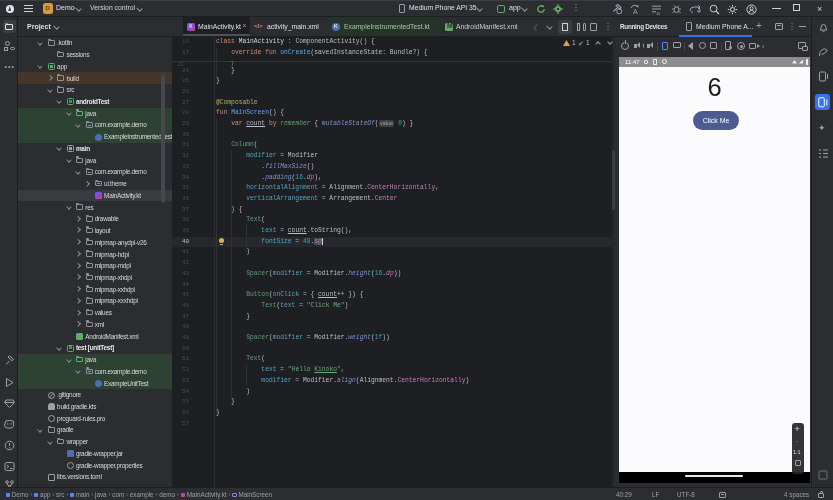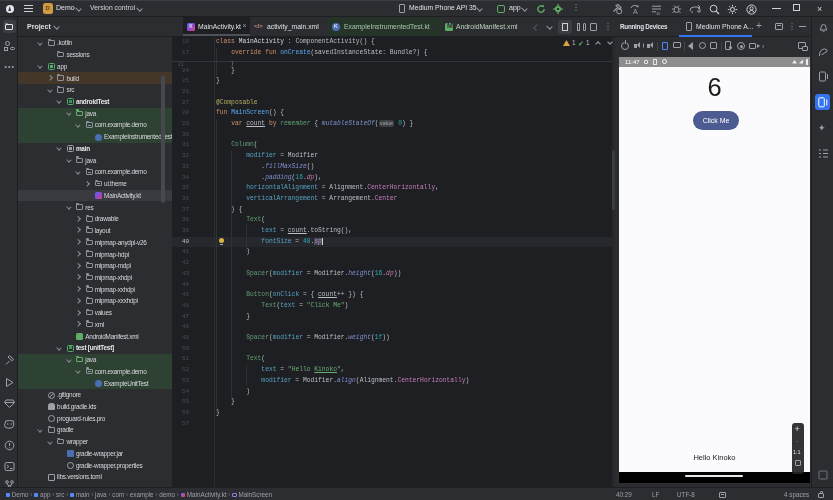--- a/index.html
+++ b/index.html
@@ -506,21 +506,20 @@
         <div class="abs" style="left:6px;top:2px;font-size:6px;color:#fff;">11:47</div>
         <div class="abs" style="left:25px;top:3px;width:4px;height:4.5px;border:1px solid #e8e8e8;border-radius:1px;"></div>
         <div class="abs" style="left:34px;top:2.5px;width:3.5px;height:5.5px;border:1px solid #e8e8e8;border-radius:0.5px;"></div>
         <div class="abs" style="left:43px;top:2.5px;width:5px;height:5px;border:1px solid #f2f2f2;border-radius:50%;"></div>
         <div class="abs" style="left:173px;top:3px;width:5px;height:4px;background:#eee;clip-path:polygon(0 100%,100% 100%,50% 15%);border-radius:1px;"></div>
         <div class="abs" style="left:180px;top:3px;width:4px;height:4px;background:#eee;clip-path:polygon(0 100%,100% 100%,100% 0);"></div>
         <div class="abs" style="left:186.5px;top:2.5px;width:2.8px;height:5.5px;background:#eee;border-radius:0.5px;"></div>
         <div class="abs" style="left:0;top:16.5px;width:191px;text-align:center;font-size:25.5px;color:#1b1b1b;letter-spacing:0px;">6</div>
         <div class="abs" style="left:73.8px;top:54px;width:46.5px;height:19.5px;border-radius:10px;background:#4c5c92;"></div>
         <div class="abs" style="left:73.8px;top:60px;width:46.5px;text-align:center;font-size:7px;color:#fff;">Click Me</div>
-        <div class="abs" style="left:0;top:396.5px;width:191px;text-align:center;font-size:7.5px;color:#1b1b1b;">Hello Kinoko</div>
         <div class="abs" style="left:0;top:415.5px;width:191px;height:11px;background:#010101;"></div>
         <div class="abs" style="left:66px;top:418px;width:58px;height:2.5px;border-radius:1.5px;background:#e8e8e8;"></div>
         <div class="abs" style="left:173px;top:366px;width:12px;height:51px;background:rgba(35,36,38,0.92);border-radius:3px;"></div>
         <div class="abs" style="left:175.5px;top:367px;font-size:9px;color:#dfe1e5;">+</div>
         <div class="abs" style="left:176.5px;top:379px;font-size:8px;color:#6f737a;">-</div>
         <div class="abs" style="left:174px;top:392px;font-size:5.5px;color:#dfe1e5;">1:1</div>
         <div class="abs" style="left:175.5px;top:403px;width:6px;height:6px;border:1px solid #9da0a8;border-radius:1px;"></div>
       </div>
     </div>
 

